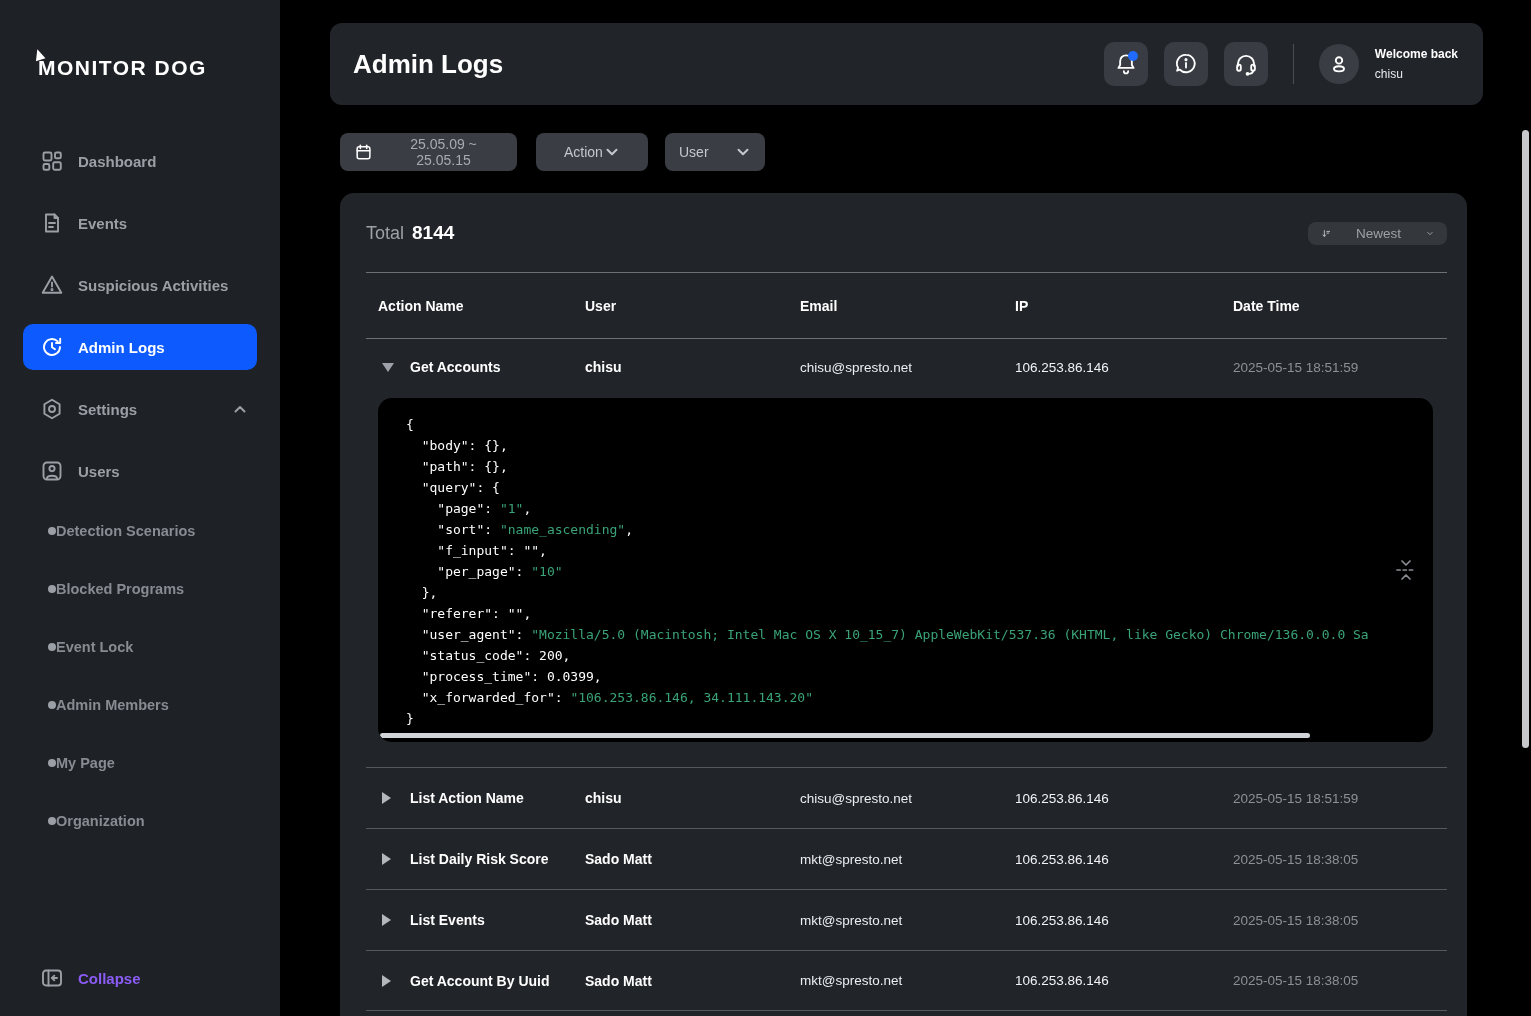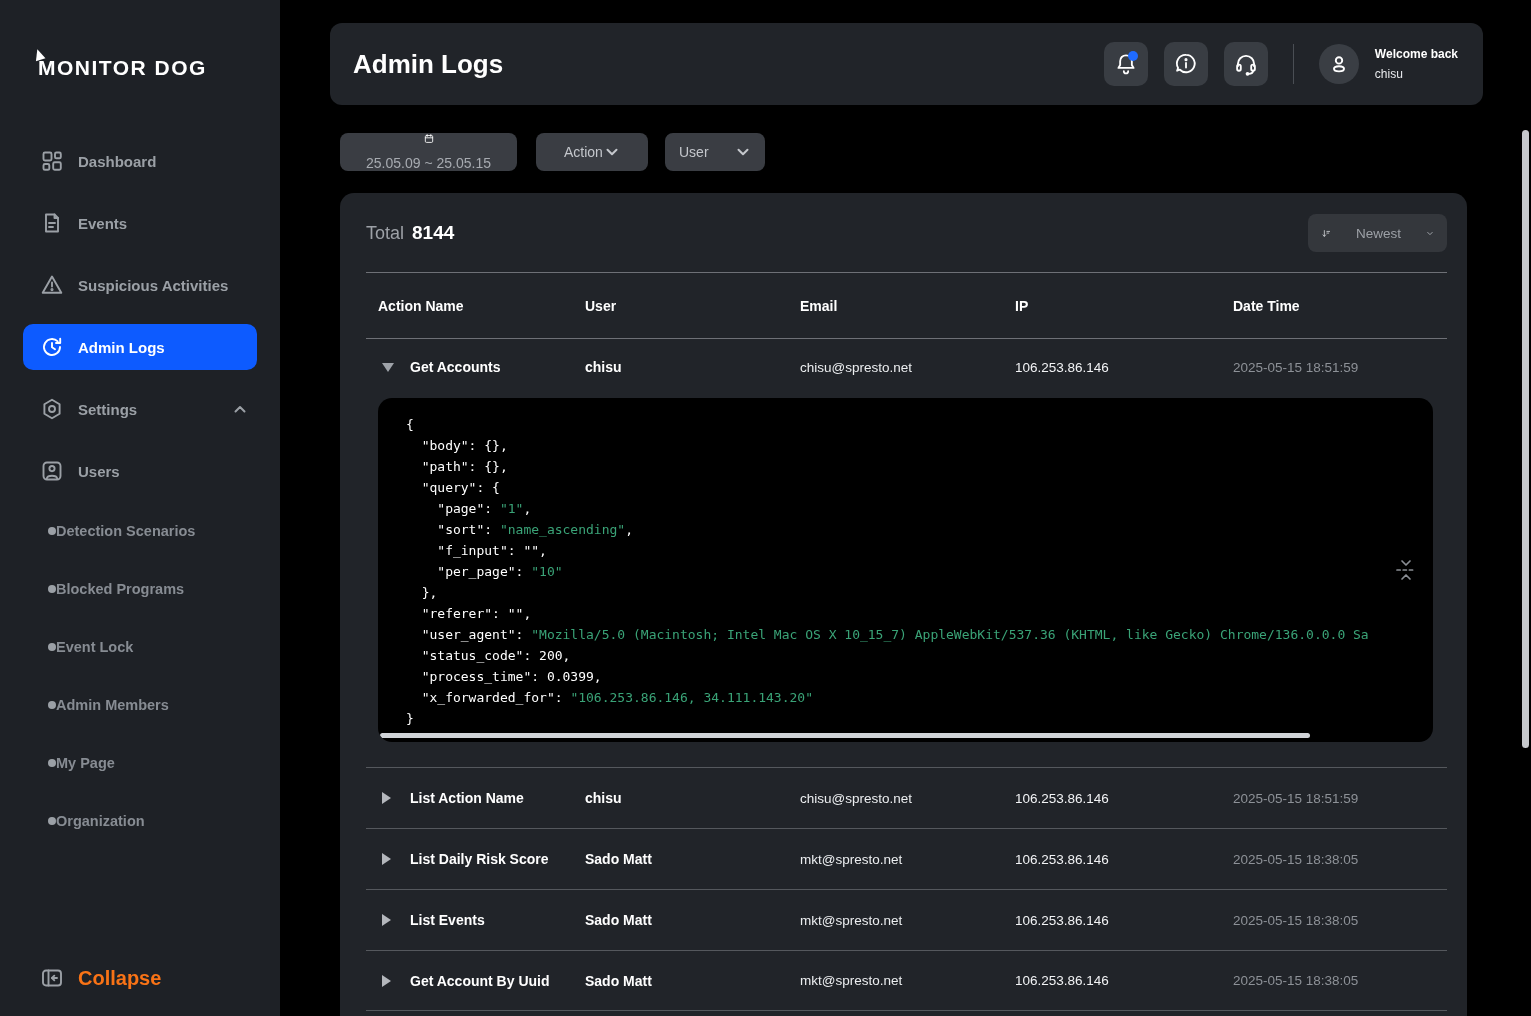--- a/index.html
+++ b/index.html
@@ -43,21 +43,21 @@
   .nav-item .chev-up { margin-left:auto; margin-right:32px; }
   .sub-item {
     height:58px; display:flex; align-items:center;
     padding-left:48px; cursor:pointer;
     color:#878c93; font-size:14.5px; font-weight:700;
   }
   .bullet { width:8px; height:8px; border-radius:50%; background:#9ba0a6; flex:0 0 auto; }
   .collapse-item {
     position:absolute; bottom:26px; left:40px;
     display:flex; align-items:center; gap:14px; cursor:pointer;
-    color:#f97316; font-size:20px; font-weight:700;
+    color:#8b5cf6; font-size:15px; font-weight:700;
   }
 
   
   .main { position:absolute; left:280px; top:0; right:0; height:100%; }
 
   .topbar {
     margin:23px 48px 0 50px; height:82px;
     background:#212429; border-radius:12px;
     display:flex; align-items:center; justify-content:space-between;
     padding:0 25px 0 23px;
@@ -83,35 +83,35 @@
   .welcome .l1 { font-size:12px; font-weight:700; color:#fff; }
   .welcome .l2 { font-size:12px; color:#e8eaed; }
 
   
   .filters { margin:28px 0 0 60px; display:flex; align-items:center; }
   .filter-btn {
     height:38px; background:#3a3d43; border-radius:8px; border:none;
     display:flex; align-items:center; cursor:pointer;
     color:#c4c7cc; font-size:14px; font-family:inherit;
   }
-  .date-btn { width:177px; padding:0 14px; gap:11px; color:#a7abb1;flex-direction:column; }
+  .date-btn { width:177px; padding:0 14px; gap:11px; color:#a7abb1; }
   .action-btn { width:112px; margin-left:19px; padding:0 28px; justify-content:space-between; }
   .user-btn { width:100px; margin-left:17px; padding:0 14px; justify-content:space-between; }
 
   
   .panel {
     margin:22px 0 0 60px; width:1127px; height:860px;
     background:#212429; border-radius:14px;
     padding:21px 20px 0 26px;
   }
   .panel-head { display:flex; align-items:center; justify-content:space-between; height:38px; margin-bottom:20px; }
   .total { font-size:18px; color:#9da1a7; }
   .total b { color:#fff; font-size:19px; font-weight:700; margin-left:8px; }
   .sort-btn {
-    height:38px; width:139px; background:#34373c; border-radius:8px; border:none;
+    height:23px; width:139px; background:#34373c; border-radius:8px; border:none;
     display:flex; align-items:center; padding:0 13px; gap:25px; cursor:pointer;
     color:#9da1a7; font-size:13.5px; font-family:inherit;
   }
   .sort-btn .chev { margin-left:auto; }
 
   .tbl-header {
     display:grid; grid-template-columns:219px 215px 215px 218px 1fr;
     height:67px; align-items:center;
     border-top:1px solid #6e7076; border-bottom:1px solid #6e7076;
     font-size:14px; font-weight:700; color:#fff;

